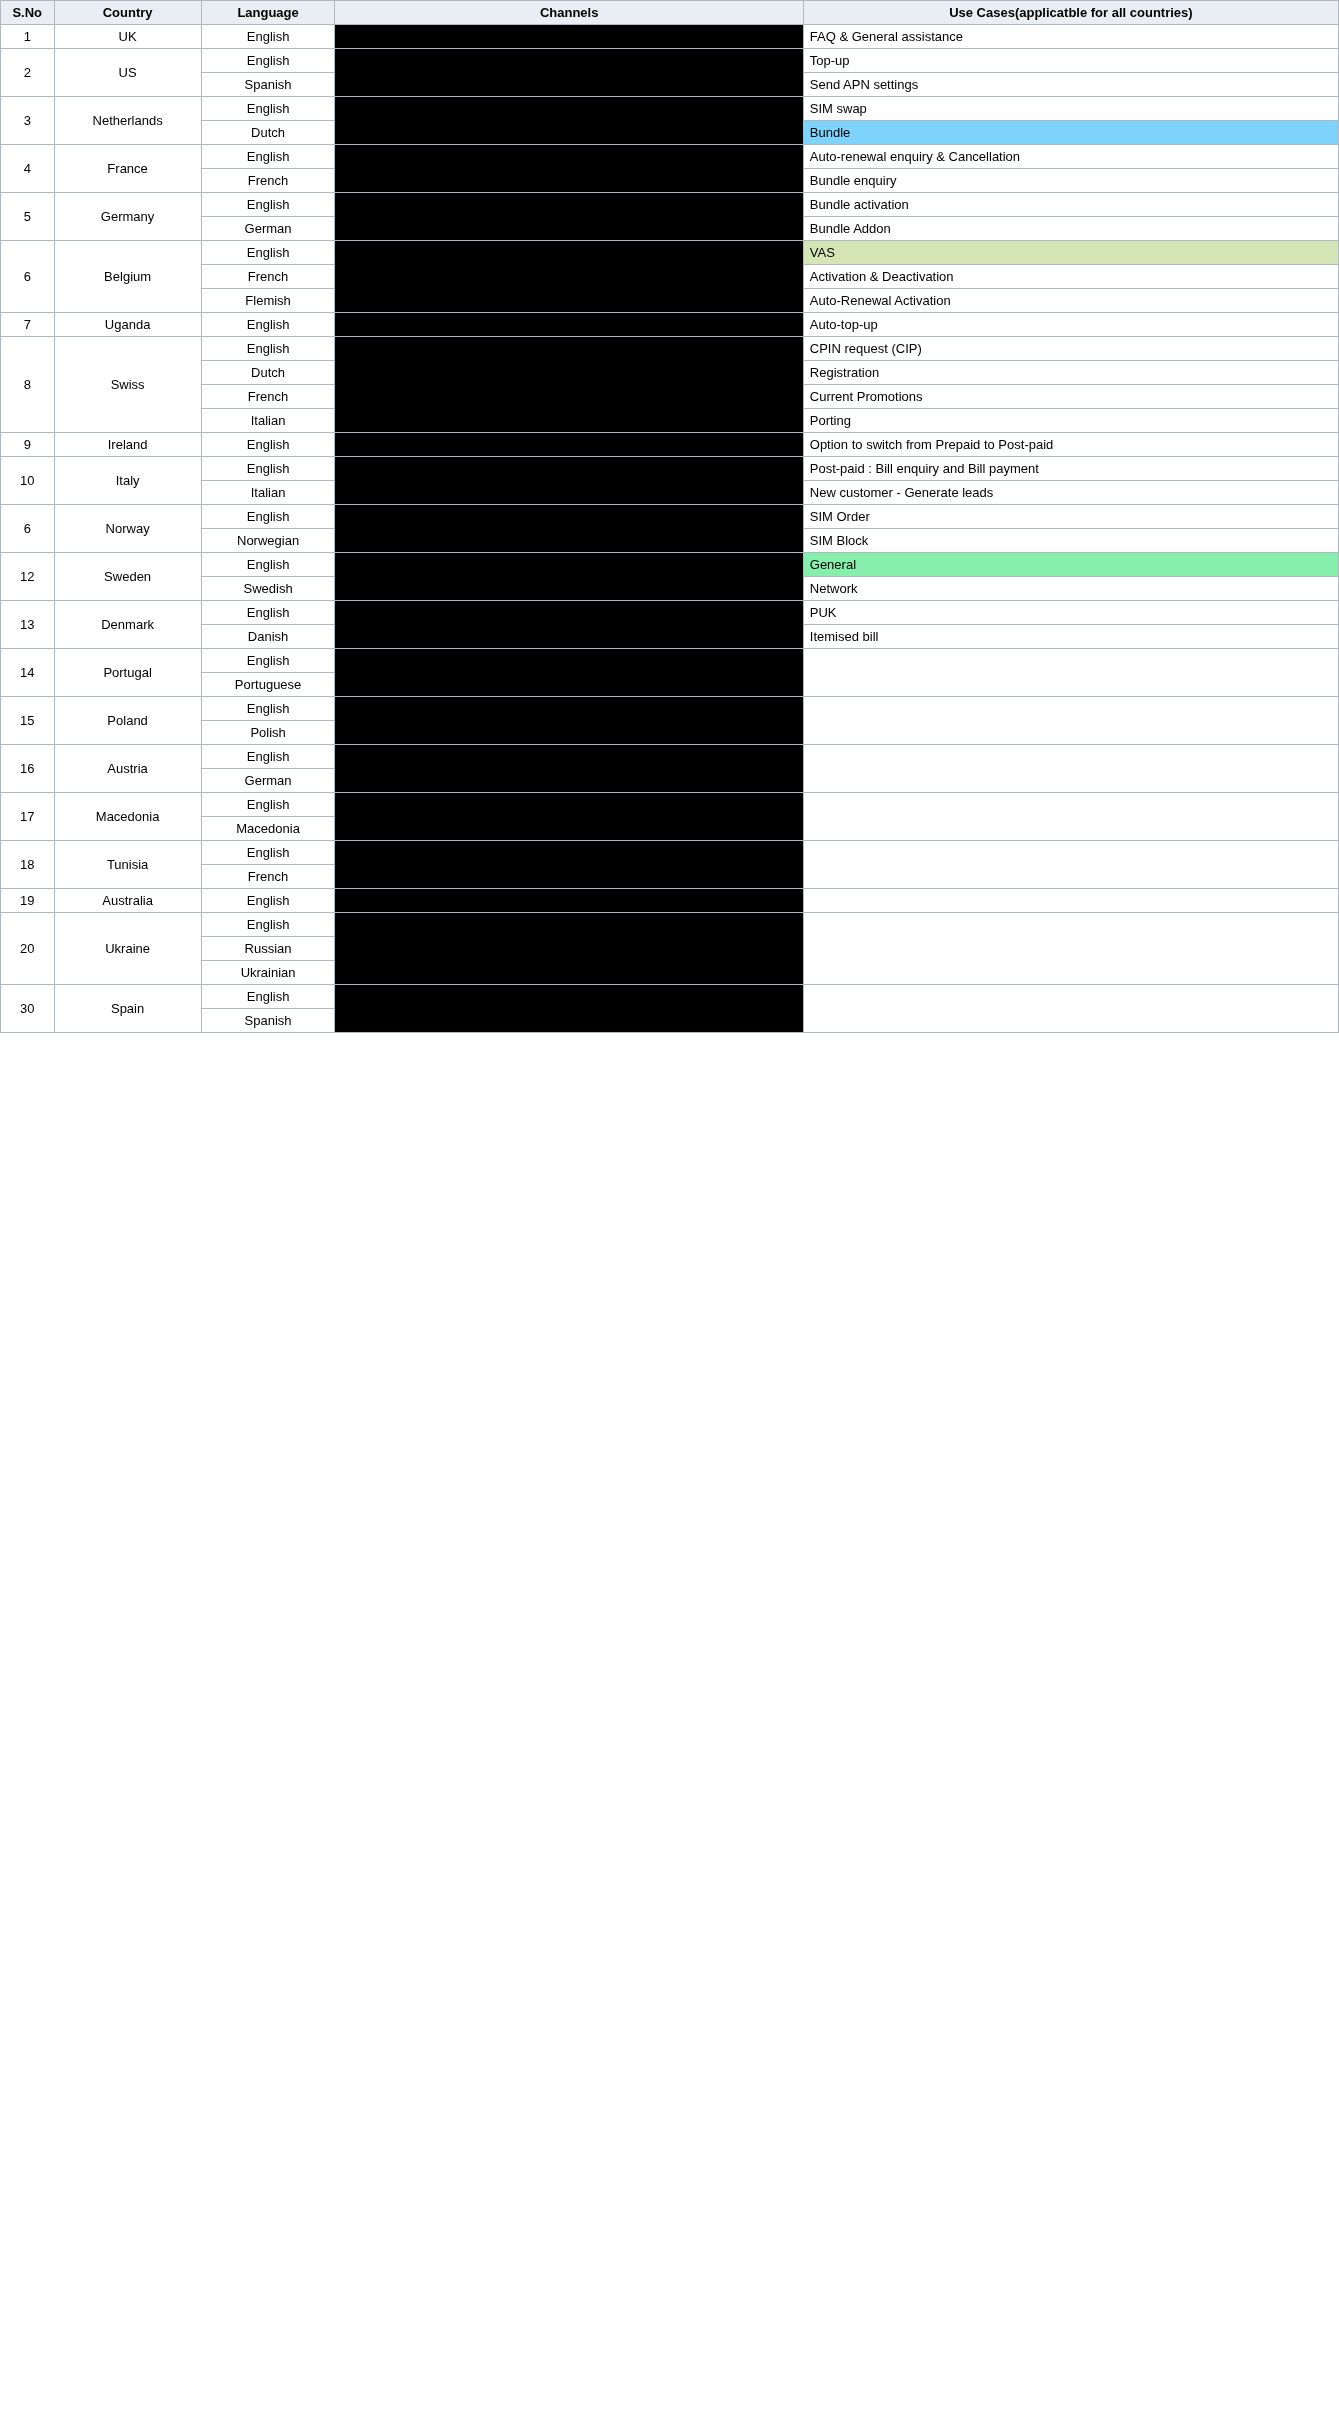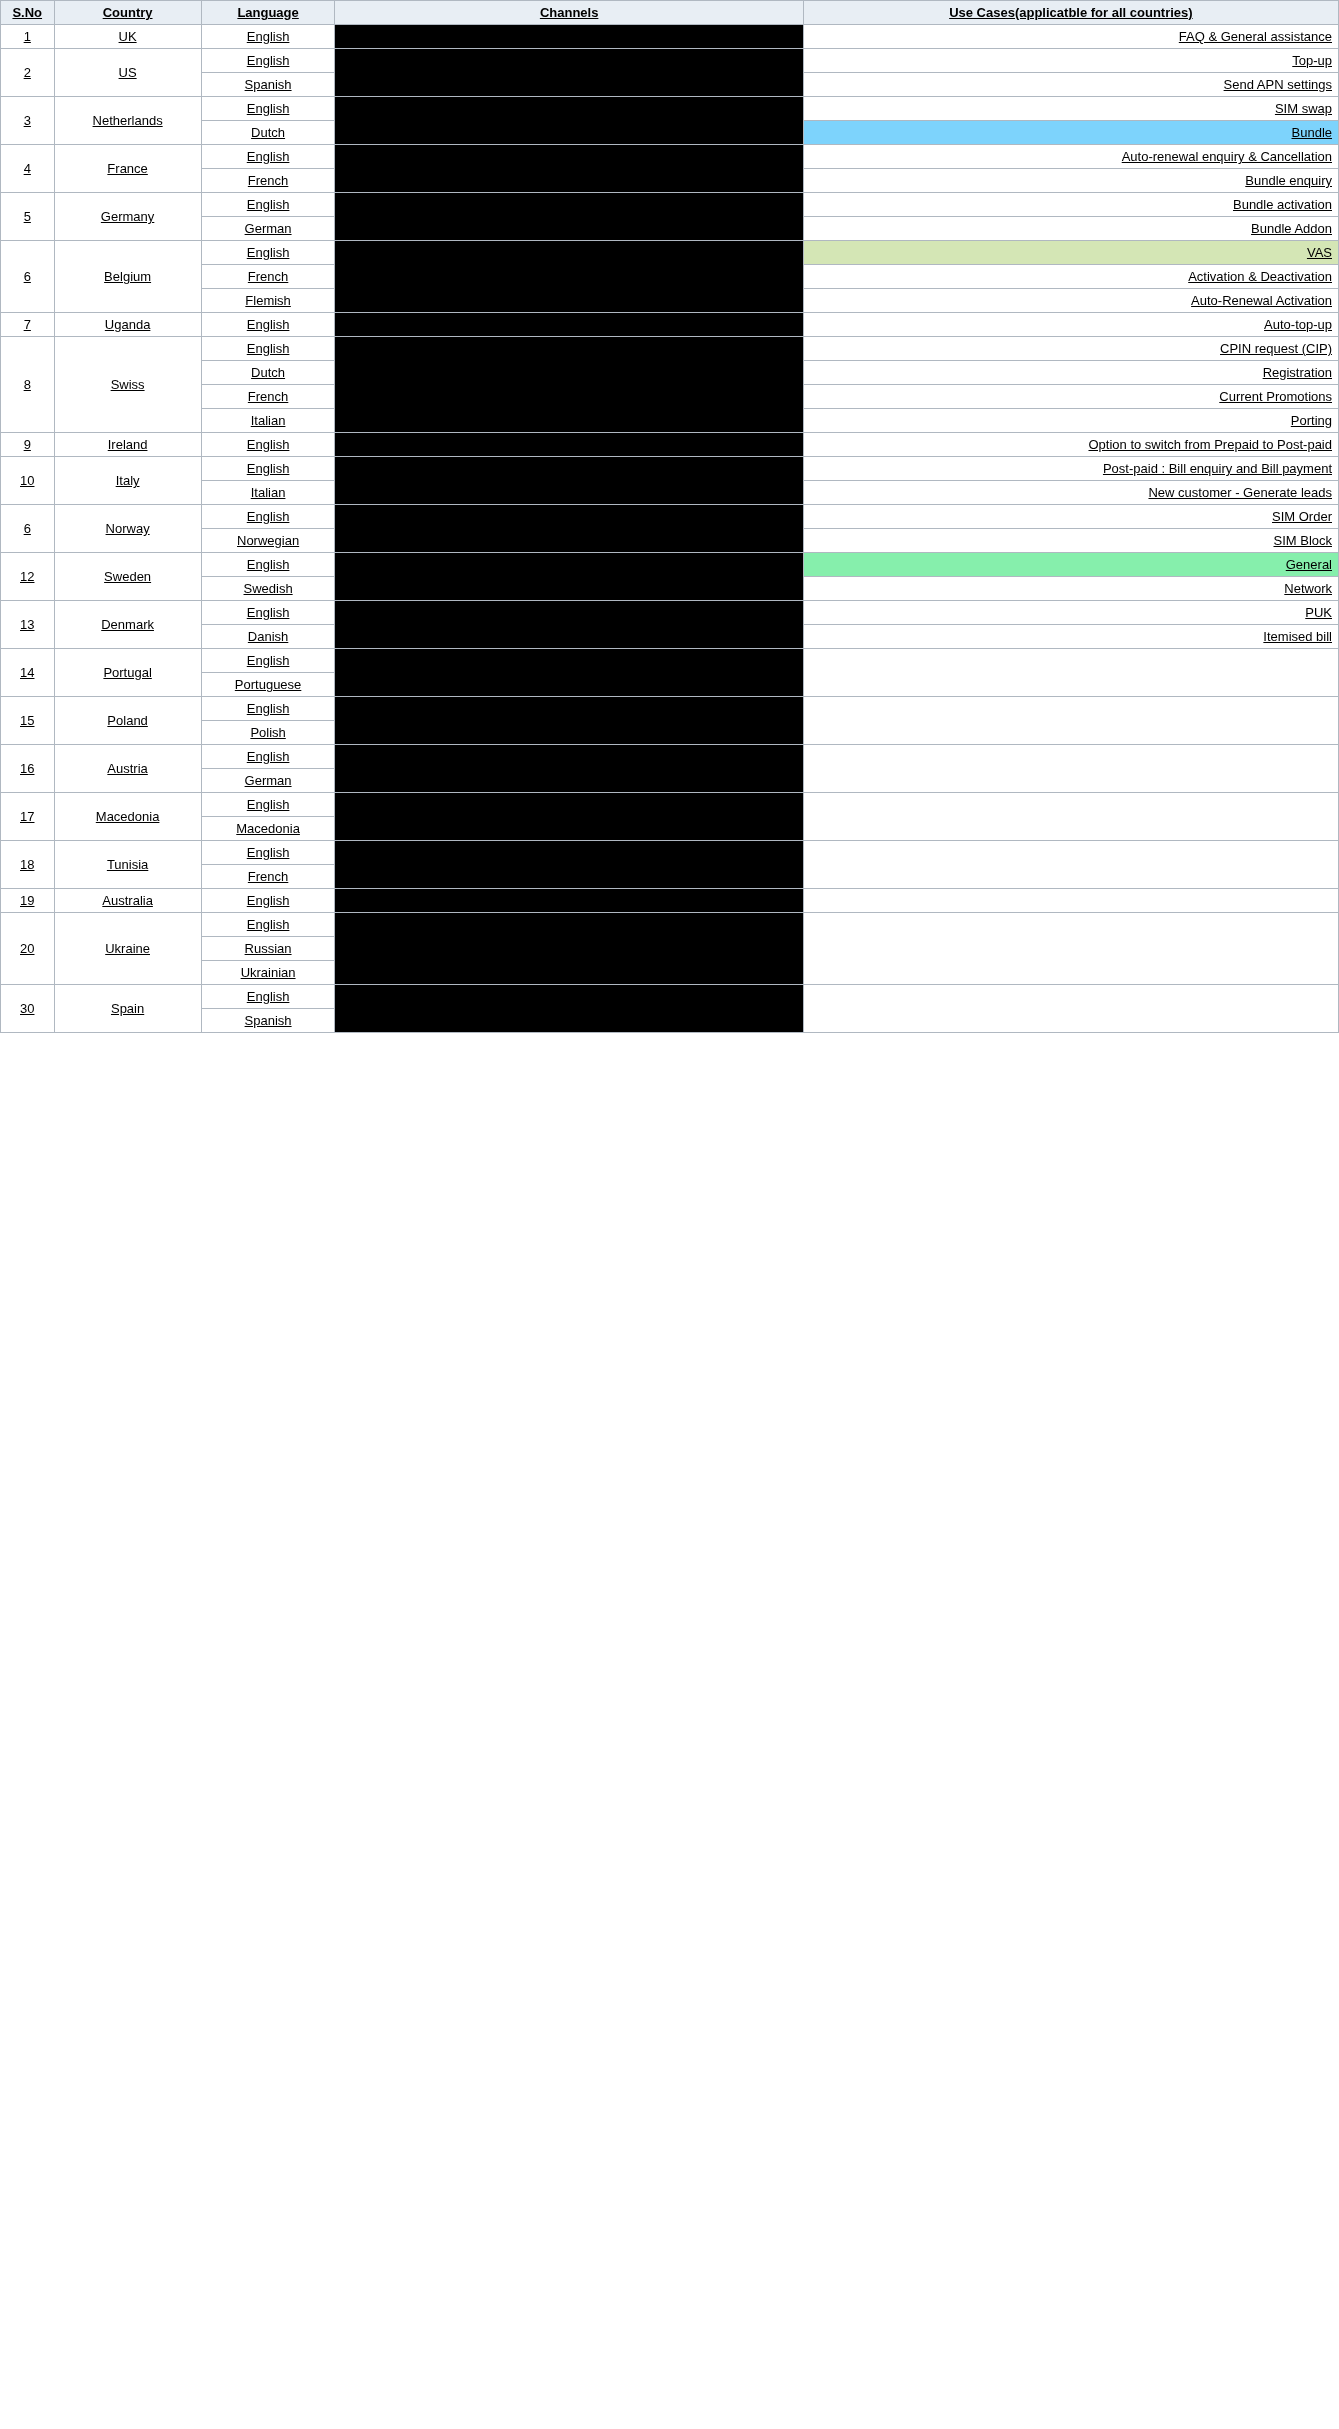--- a/index.html
+++ b/index.html
@@ -5,35 +5,34 @@
     * { box-sizing: border-box; margin: 0; padding: 0; }
     body {
       font-family: Arial, sans-serif;
       font-size: 13px;
       background: #fff;
     }
     table {
       border-collapse: collapse;
       width: 100%;
       table-layout: fixed;
-      text-decoration: underline;
     }
     th, td {
       border: 1px solid #b0b8c1;
       padding: 4px 6px;
       vertical-align: middle;
       text-align: center;
     }
     th {
       background: #e8eef4;
       font-weight: bold;
       font-size: 13px;
     }
     td.use-case {
-      text-align: right;
+      text-align: left;
     }
     .col-sno { width: 4%; }
     .col-country { width: 11%; }
     .col-language { width: 10%; }
     .col-channels { width: 35%; }
     .col-usecases { width: 40%; }
 
     .highlight-yellow { background-color: #7dd3fc; }
     .highlight-green { background-color: #d4e6b5; }
     .highlight-blue { background-color: #86efac; }

